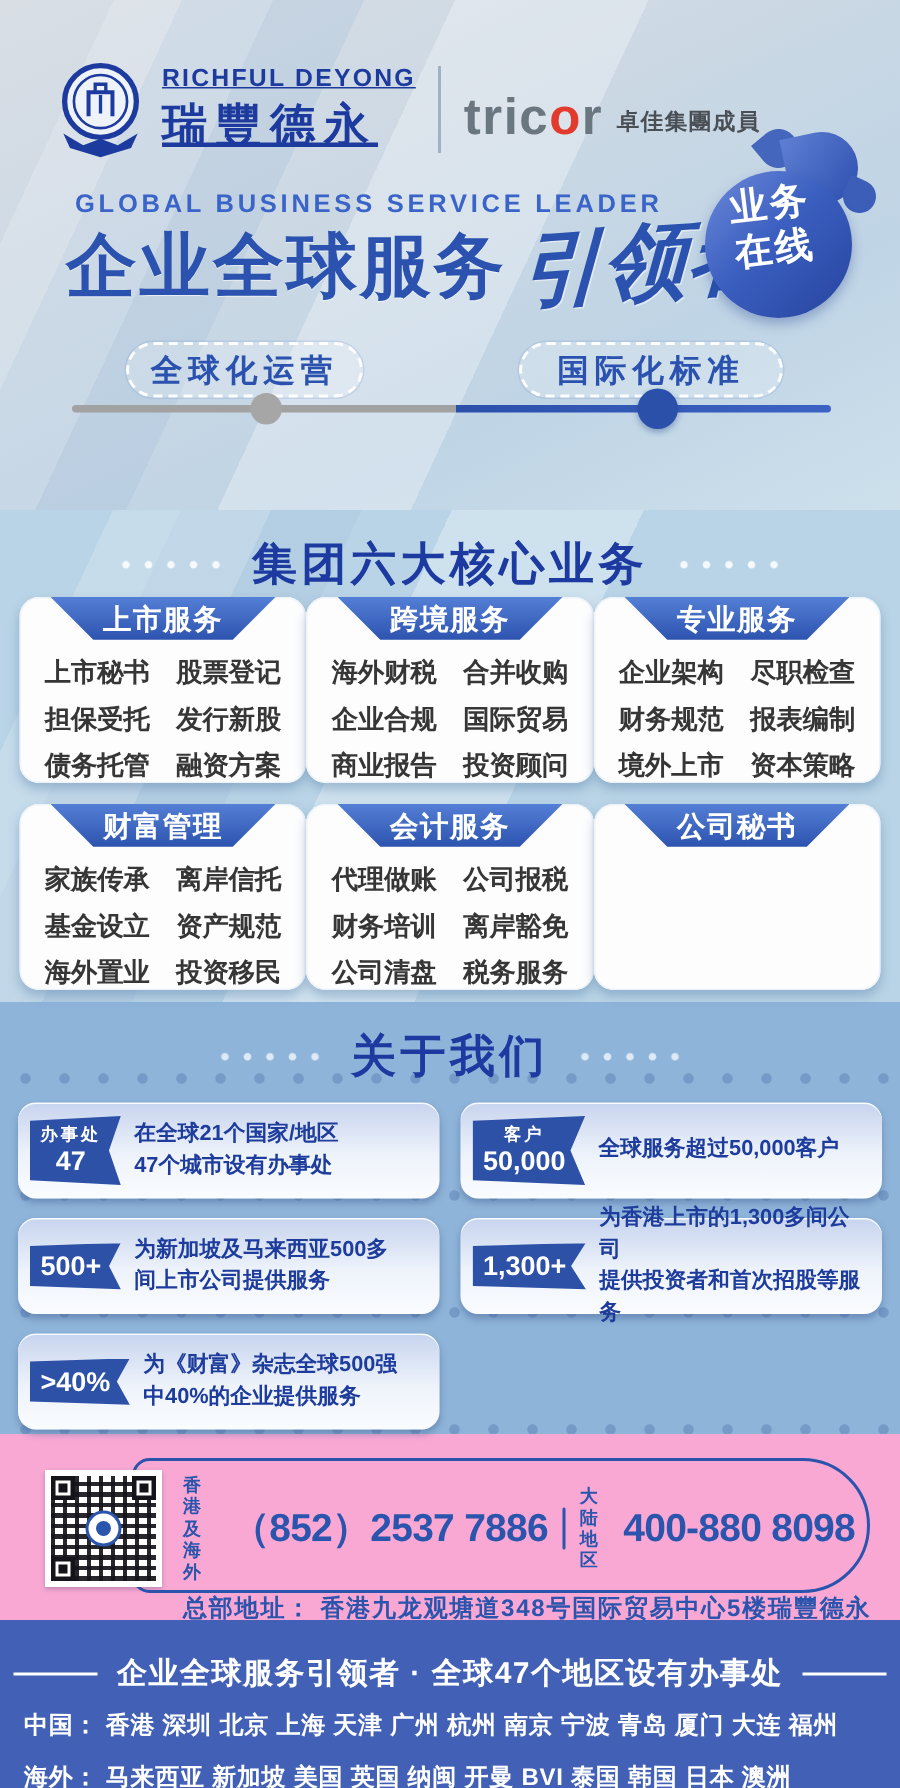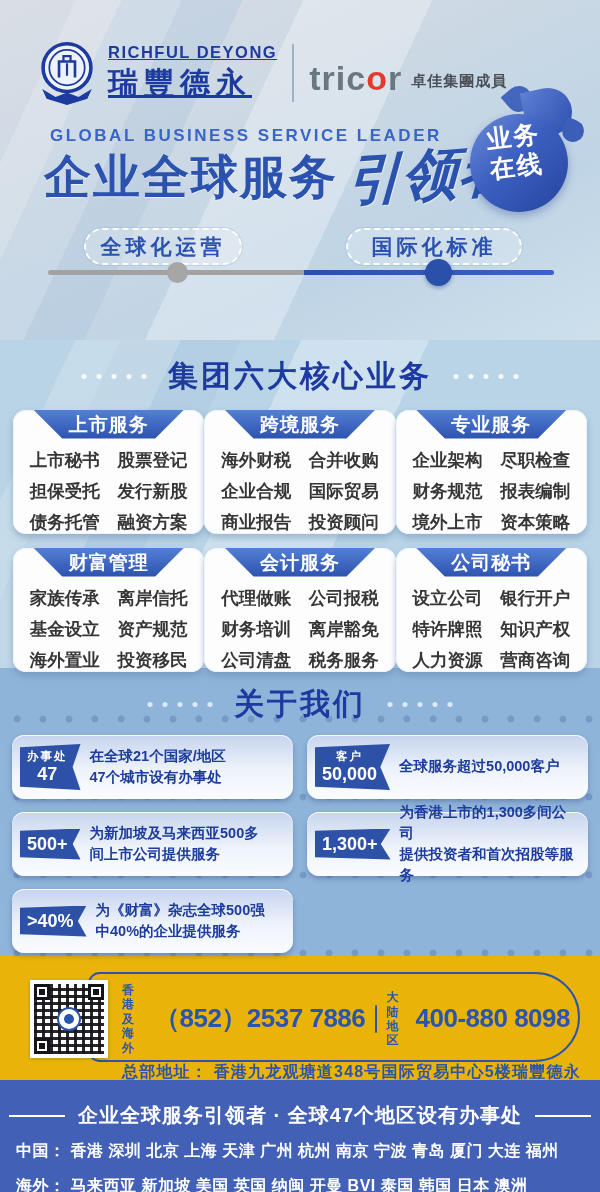--- a/index.html
+++ b/index.html
@@ -55,21 +55,21 @@
   .knob-gray { top:262px; left:167px; width:21px; height:21px; background:#a6a6a6; }
   .knob-blue { top:259px; left:425px; width:27px; height:27px; background:#2b50aa; box-shadow:0 2px 4px rgba(30,60,130,0.4); }
 
   
   .core-section { position:relative; width:100%; height:328px; background:#b9d4e6; }
   .section-title-row { display:flex; align-items:center; justify-content:center; gap:18px; padding-top:16px; position:relative; z-index:2; }
   .section-title { font-size:30px; font-weight:900; color:#1c3aa0; letter-spacing:3px; }
   .title-dots { width:72px; height:15px;
     background-image:radial-gradient(circle, rgba(255,255,255,0.85) 2.2px, transparent 2.8px);
     background-size:15px 15px; background-position:center; }
-  .cards-grid { position:relative; z-index:2; margin-top:13px; padding:0 13px;
+  .cards-grid { position:relative; z-index:2; margin-top:1px; padding:0 13px;
     display:grid; grid-template-columns:repeat(3,1fr); gap:14px 0; }
   .service-card { position:relative; height:124px; background:#fdfdfe; border-radius:13px;
     box-shadow:0 4px 7px rgba(80,120,165,0.40), inset 0 0 0 1px #eef3fa; padding-top:36px; }
   .card-ribbon { position:absolute; top:0; left:50%; transform:translateX(-50%); width:150px; height:30px;
     clip-path:polygon(0 0,100% 0,81% 95%,19% 95%);
     background:linear-gradient(180deg,#547fd6,#2b51ad); color:#fff; font-size:19px; font-weight:800;
     letter-spacing:1px; display:flex; align-items:center; justify-content:center; }
   .card-items { display:grid; grid-template-columns:1fr 1fr; row-gap:6px; padding:2px 8px 0; text-align:center; }
   .card-items span { font-size:17.5px; line-height:25px; font-weight:700; color:#363636; }
 
@@ -83,21 +83,21 @@
     box-shadow:0 3px 5px rgba(55,85,140,0.40), inset 0 1px 0 rgba(255,255,255,0.9);
     display:flex; align-items:center; padding:0 8px 0 8px; gap:9px; }
   .stat-badge { flex:0 0 auto; min-width:58px; background:#2e51a8; color:#fff;
     clip-path:polygon(0 7%,100% 0,87% 50%,100% 100%,0 93%);
     padding:5px 13px 5px 7px; display:flex; flex-direction:column; align-items:center; justify-content:center; }
   .stat-badge-label { font-size:11.5px; font-weight:700; letter-spacing:2px; }
   .stat-badge-value { font-size:18px; font-weight:900; letter-spacing:0; }
   .stat-text { font-size:14.5px; font-weight:700; color:#1d3c9c; line-height:1.45; white-space:pre-line; }
 
   
-  .contact-section { position:relative; width:100%; height:124px; background:#eab308;padding-left:20px; }
+  .contact-section { position:relative; width:100%; height:124px; background:#f9a8d4;padding-left:20px; }
   .contact-box { position:absolute; left:88px; right:20px; top:16px; bottom:18px;
     border:2px solid #2b55ad; border-radius:12px 46px 46px 12px; padding:9px 8px 6px 32px; }
   .phone-row { display:flex; align-items:center; }
   .phone-label { font-size:12px; font-weight:800; color:#2b55ad; line-height:1.2; letter-spacing:1px; }
   .phone-label span { display:block; }
   .phone-number { font-size:26px; font-weight:900; color:#2b55ad; margin-left:16px; letter-spacing:-0.5px; white-space:nowrap; }
   .phone-divider { width:3px; height:28px; background:#2b55ad; border-radius:2px; margin:0 10px; }
   .address-line { margin-top:7px; font-size:16px; font-weight:700; color:#2b55ad; letter-spacing:1.2px; white-space:nowrap; }
   
   .qr-code { position:absolute; left:30px; top:24px; width:78px; height:78px; background:#fff; padding:4px;
@@ -237,28 +237,20 @@
           <span>公司报税</span>
           <span>财务培训</span>
           <span>离岸豁免</span>
           <span>公司清盘</span>
           <span>税务服务</span>
         </div>
       </div>
 
       <div class="service-card">
         <div class="card-ribbon">公司秘书</div>
-        <div class="card-items">
-          <span>设立公司</span>
-          <span>银行开户</span>
-          <span>特许牌照</span>
-          <span>知识产权</span>
-          <span>人力资源</span>
-          <span>营商咨询</span>
-        </div>
       </div>
 
     </div>
   </div>
 
   <div class="about-section">
     <div class="section-title-row">
       <div class="title-dots"></div>
       <div class="section-title">关于我们</div>
       <div class="title-dots"></div>

